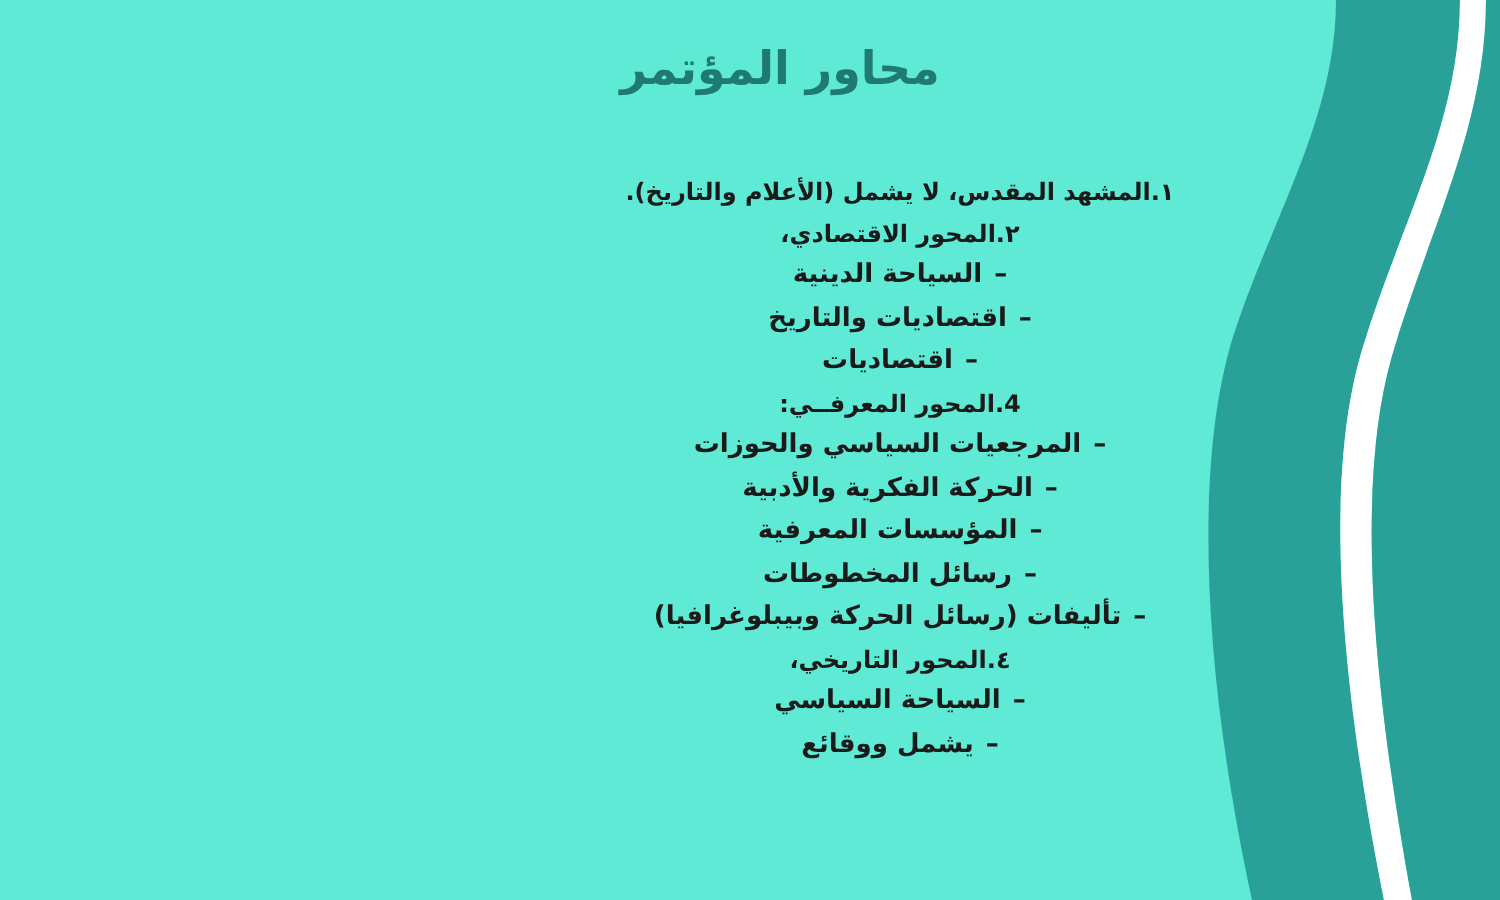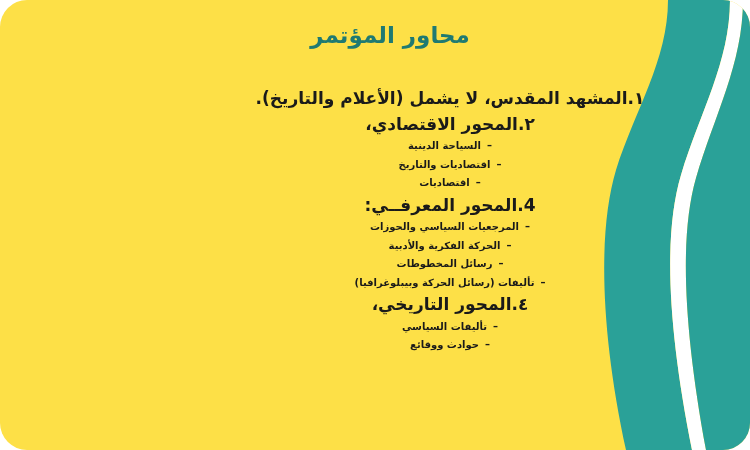--- a/index.html
+++ b/index.html
@@ -10,23 +10,22 @@
     width: 750px;
     height: 450px;
     background: #ffffff;
     font-family: "DejaVu Sans", "Liberation Sans", sans-serif;
     overflow: hidden;
   }
   .slide {
     position: relative;
     width: 750px;
     height: 450px;
-    background: #fde047;
+    background: #5eead4;
     overflow: hidden;
-    border-radius: 27px;
   }
   
   .deco {
     position: absolute;
     top: 0;
     right: 0;
     width: 320px;
     height: 450px;
     pointer-events: none;
   }
@@ -45,34 +44,34 @@
   .content {
     position: absolute;
     top: 90px;
     right: 0;
     width: 560px;
     padding: 0 20px 0 0;
     direction: rtl;
   }
   .item {
     color: #1a1a1a;
-    font-size: 17px;
+    font-size: 12px;
     font-weight: bold;
     line-height: 1.0;
     margin: 0 0 8.5px 0;
     direction: rtl;
     white-space: nowrap;
   }
   .lvl1 {
     text-align: center;
     padding-right: 0;
   }
   .lvl2 {
     text-align: center;
-    font-size: 10px;
+    font-size: 13px;
   }
   .lvl2 .dash {
     display: inline-block;
     margin-left: 6px;
   }
 </style>
 </head>
 <body>
 
 <div class="slide">
@@ -90,20 +89,21 @@
 
   <div class="content">
     <div class="item lvl1">١.المشهد المقدس، لا يشمل (الأعلام والتاريخ).</div>
     <div class="item lvl1">٢.المحور الاقتصادي،</div>
     <div class="item lvl2"><span class="dash">–</span><span>السياحة الدينية</span></div>
     <div class="item lvl2"><span class="dash">–</span><span>اقتصاديات والتاريخ</span></div>
     <div class="item lvl2"><span class="dash">–</span><span>اقتصاديات</span></div>
     <div class="item lvl1">4.المحور المعرفــي:</div>
     <div class="item lvl2"><span class="dash">–</span><span>المرجعيات السياسي والحوزات</span></div>
     <div class="item lvl2"><span class="dash">–</span><span>الحركة الفكرية والأدبية</span></div>
+    <div class="item lvl2"><span class="dash">–</span><span>المؤسسات المعرفية</span></div>
     <div class="item lvl2"><span class="dash">–</span><span>رسائل المخطوطات</span></div>
     <div class="item lvl2"><span class="dash">–</span><span>تأليفات (رسائل الحركة وبيبلوغرافيا)</span></div>
     <div class="item lvl1">٤.المحور التاريخي،</div>
-    <div class="item lvl2"><span class="dash">–</span><span>تأليفات السياسي</span></div>
-    <div class="item lvl2"><span class="dash">–</span><span>حوادث ووقائع</span></div>
+    <div class="item lvl2"><span class="dash">–</span><span>السياحة السياسي</span></div>
+    <div class="item lvl2"><span class="dash">–</span><span>يشمل ووقائع</span></div>
   </div>
 
 </div>
 
 </body></html>

